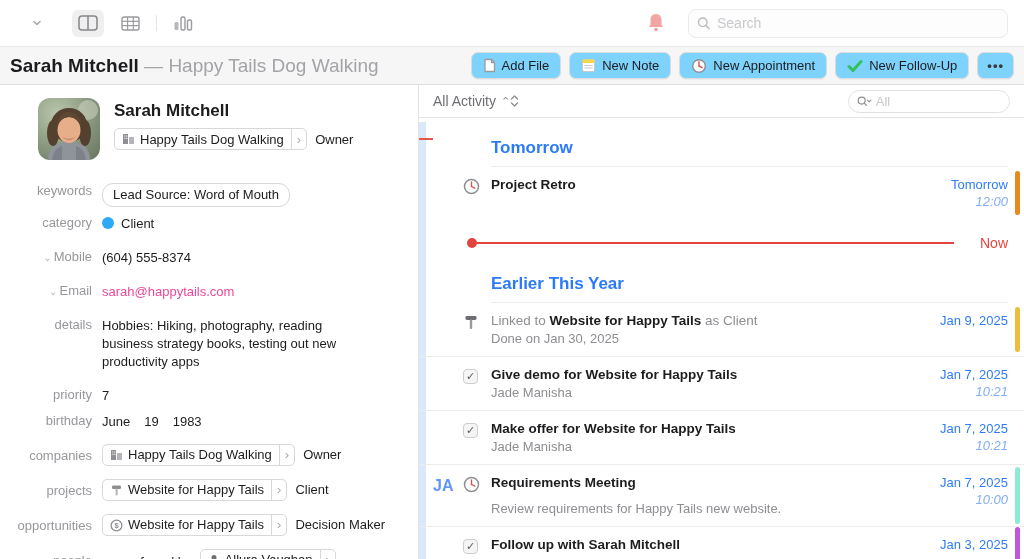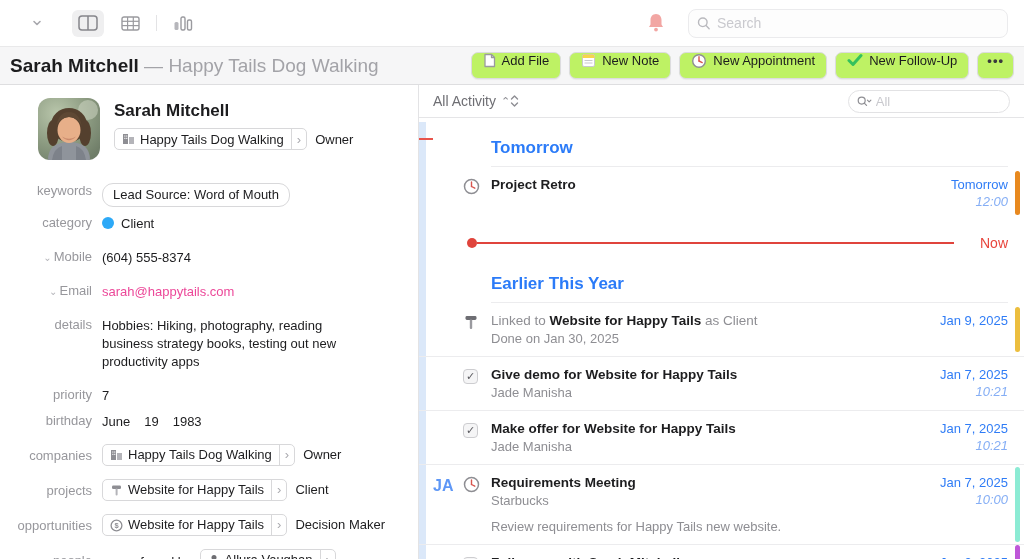--- a/index.html
+++ b/index.html
@@ -18,21 +18,21 @@
   .tb-search { width:320px; height:29px; margin:0 16px 0 22px; border:1px solid #ebebed; background:#fdfdfd; border-radius:8px; display:flex; align-items:center; padding:0 8px; gap:6px; }
   .tb-search input { border:none; outline:none; background:transparent; font-family:inherit; font-size:14px; color:#a21caf; width:100%; }
   .tb-search input::placeholder { color:#c9c9ce; }
 
   
   .titlebar { height:38px; background:#f6f6f7; border-bottom:1px solid #dedee0; display:flex; align-items:center; padding:0 10px; flex-shrink:0; }
   .page-title { font-size:19px; white-space:nowrap; }
   .page-title .t-name { font-weight:bold; color:#1c1c1e; }
   .page-title .t-rest { color:#a3a3a8; }
   .actions { margin-left:auto; display:flex; align-items:center; gap:8px; }
-  .act-btn { height:27px; background:#bef264; border:1px solid #dcdcde; border-radius:7px; box-shadow:0 1px 1px rgba(0,0,0,0.05); display:flex; gap:6px; padding:0 11px; font-size:13px; color:#1c1c1e; cursor:default; white-space:nowrap; }
+  .act-btn { height:27px; background:#7dd3fc; border:1px solid #dcdcde; border-radius:7px; box-shadow:0 1px 1px rgba(0,0,0,0.05); display:flex; align-items:center; gap:6px; padding:0 11px; font-size:13px; color:#1c1c1e; cursor:default; white-space:nowrap; }
   .act-btn.more { padding:0 9px; font-weight:bold; letter-spacing:1px; color:#3a3a3c; }
 
   
   .content { flex:1; display:flex; min-height:0; }
 
   
   .left-panel { width:419px; flex-shrink:0; border-right:1px solid #e3e3e5; padding-top:13px; overflow:hidden; }
   .profile { display:flex; padding-left:38px; gap:14px; }
   .avatar { width:62px; height:62px; border-radius:12px; overflow:hidden; flex-shrink:0; }
   .p-info { padding-top:3px; }
@@ -445,21 +445,20 @@
           <span class="row-initials">JA</span>
           <span class="row-icon">
             <svg width="17" height="17" viewBox="0 0 17 17">
                 <circle cx="8.5" cy="8.5" r="7" fill="#fff" stroke="#8e8e93" stroke-width="1.5"></circle>
                 <line x1="8.5" y1="8.5" x2="8.5" y2="4" stroke="#d8554e" stroke-width="1.4" stroke-linecap="round"></line>
                 <line x1="8.5" y1="8.5" x2="11.8" y2="10.2" stroke="#d8554e" stroke-width="1.4" stroke-linecap="round"></line>
               </svg>
           </span>
           <div class="a-main">
             <div class="a-title">Requirements Meeting</div>
-            <div class="a-sub">Starbucks</div>
             <div class="a-note">Review requirements for Happy Tails new website.</div>
           </div>
           <div class="a-dates">
             <div class="a-date">Jan 7, 2025</div>
             <div class="a-time">10:00</div>
           </div>
           <span class="bar bar-teal"></span>
         </div>
 
         <div class="arow">

